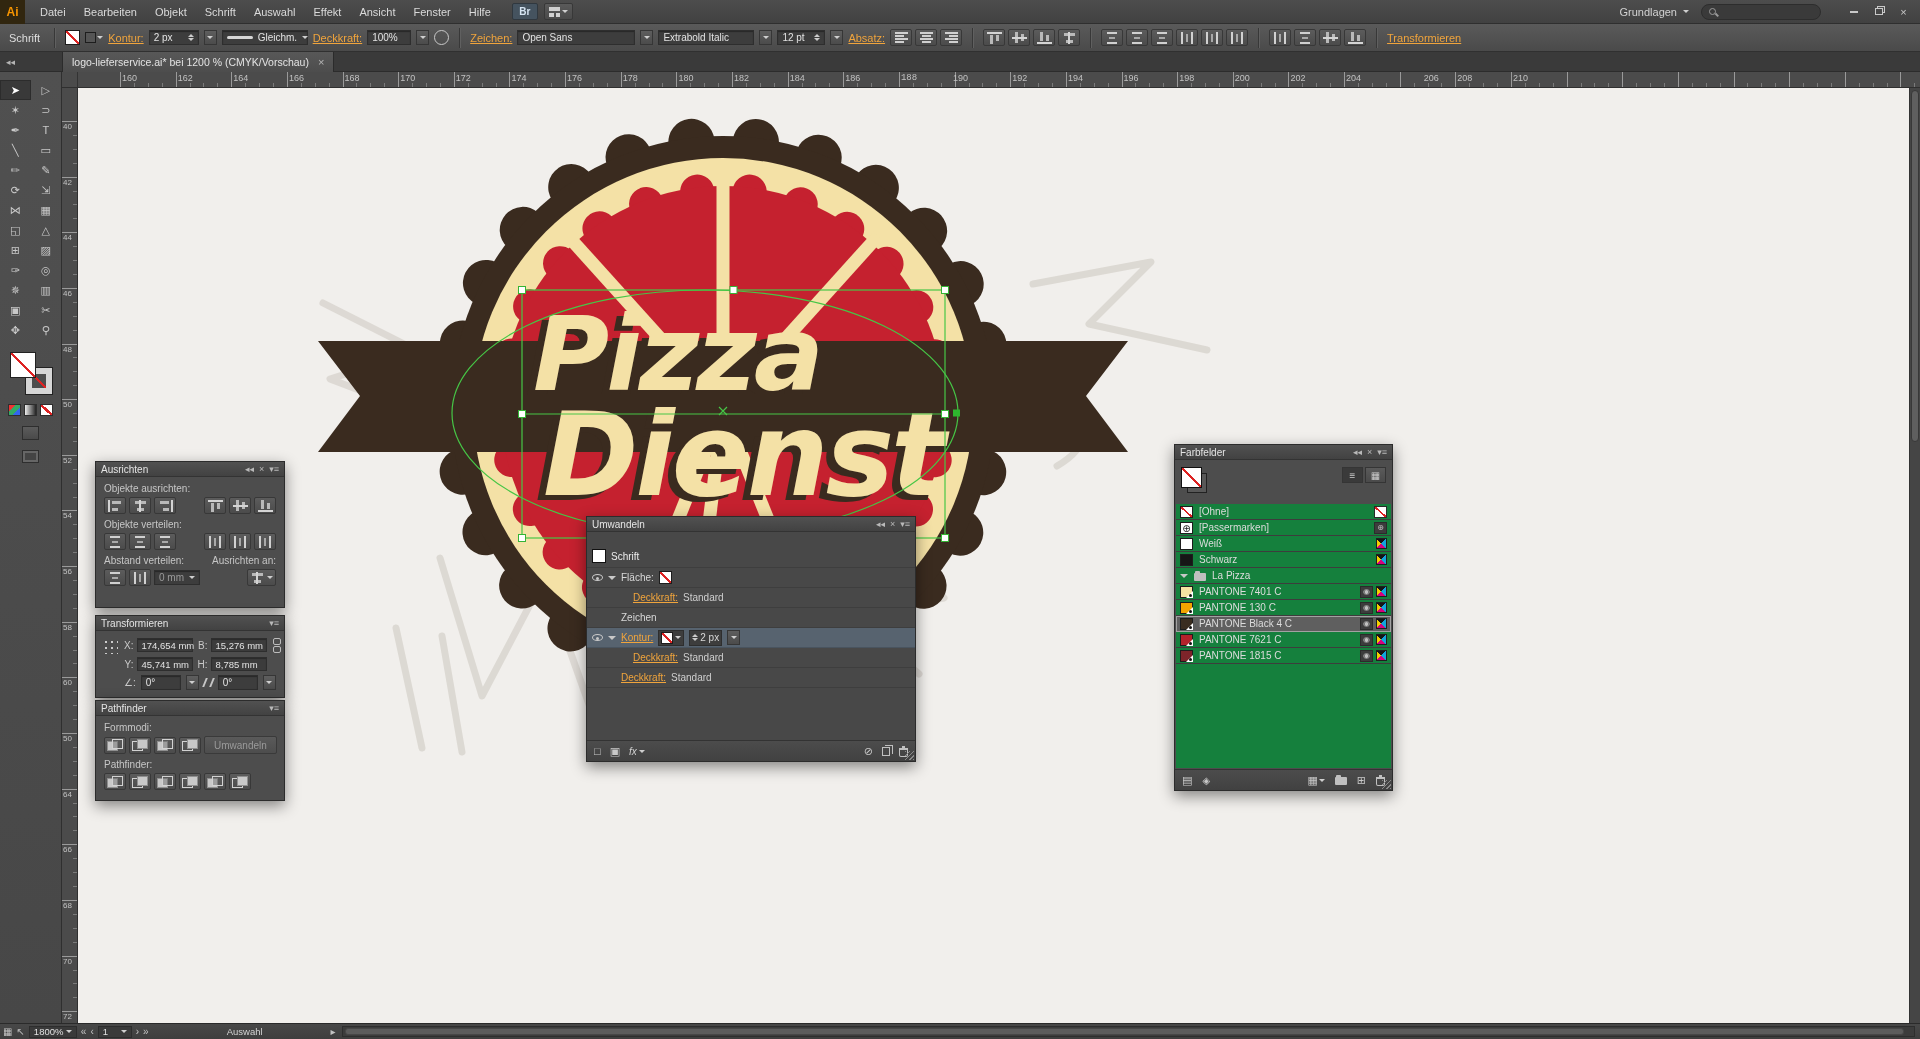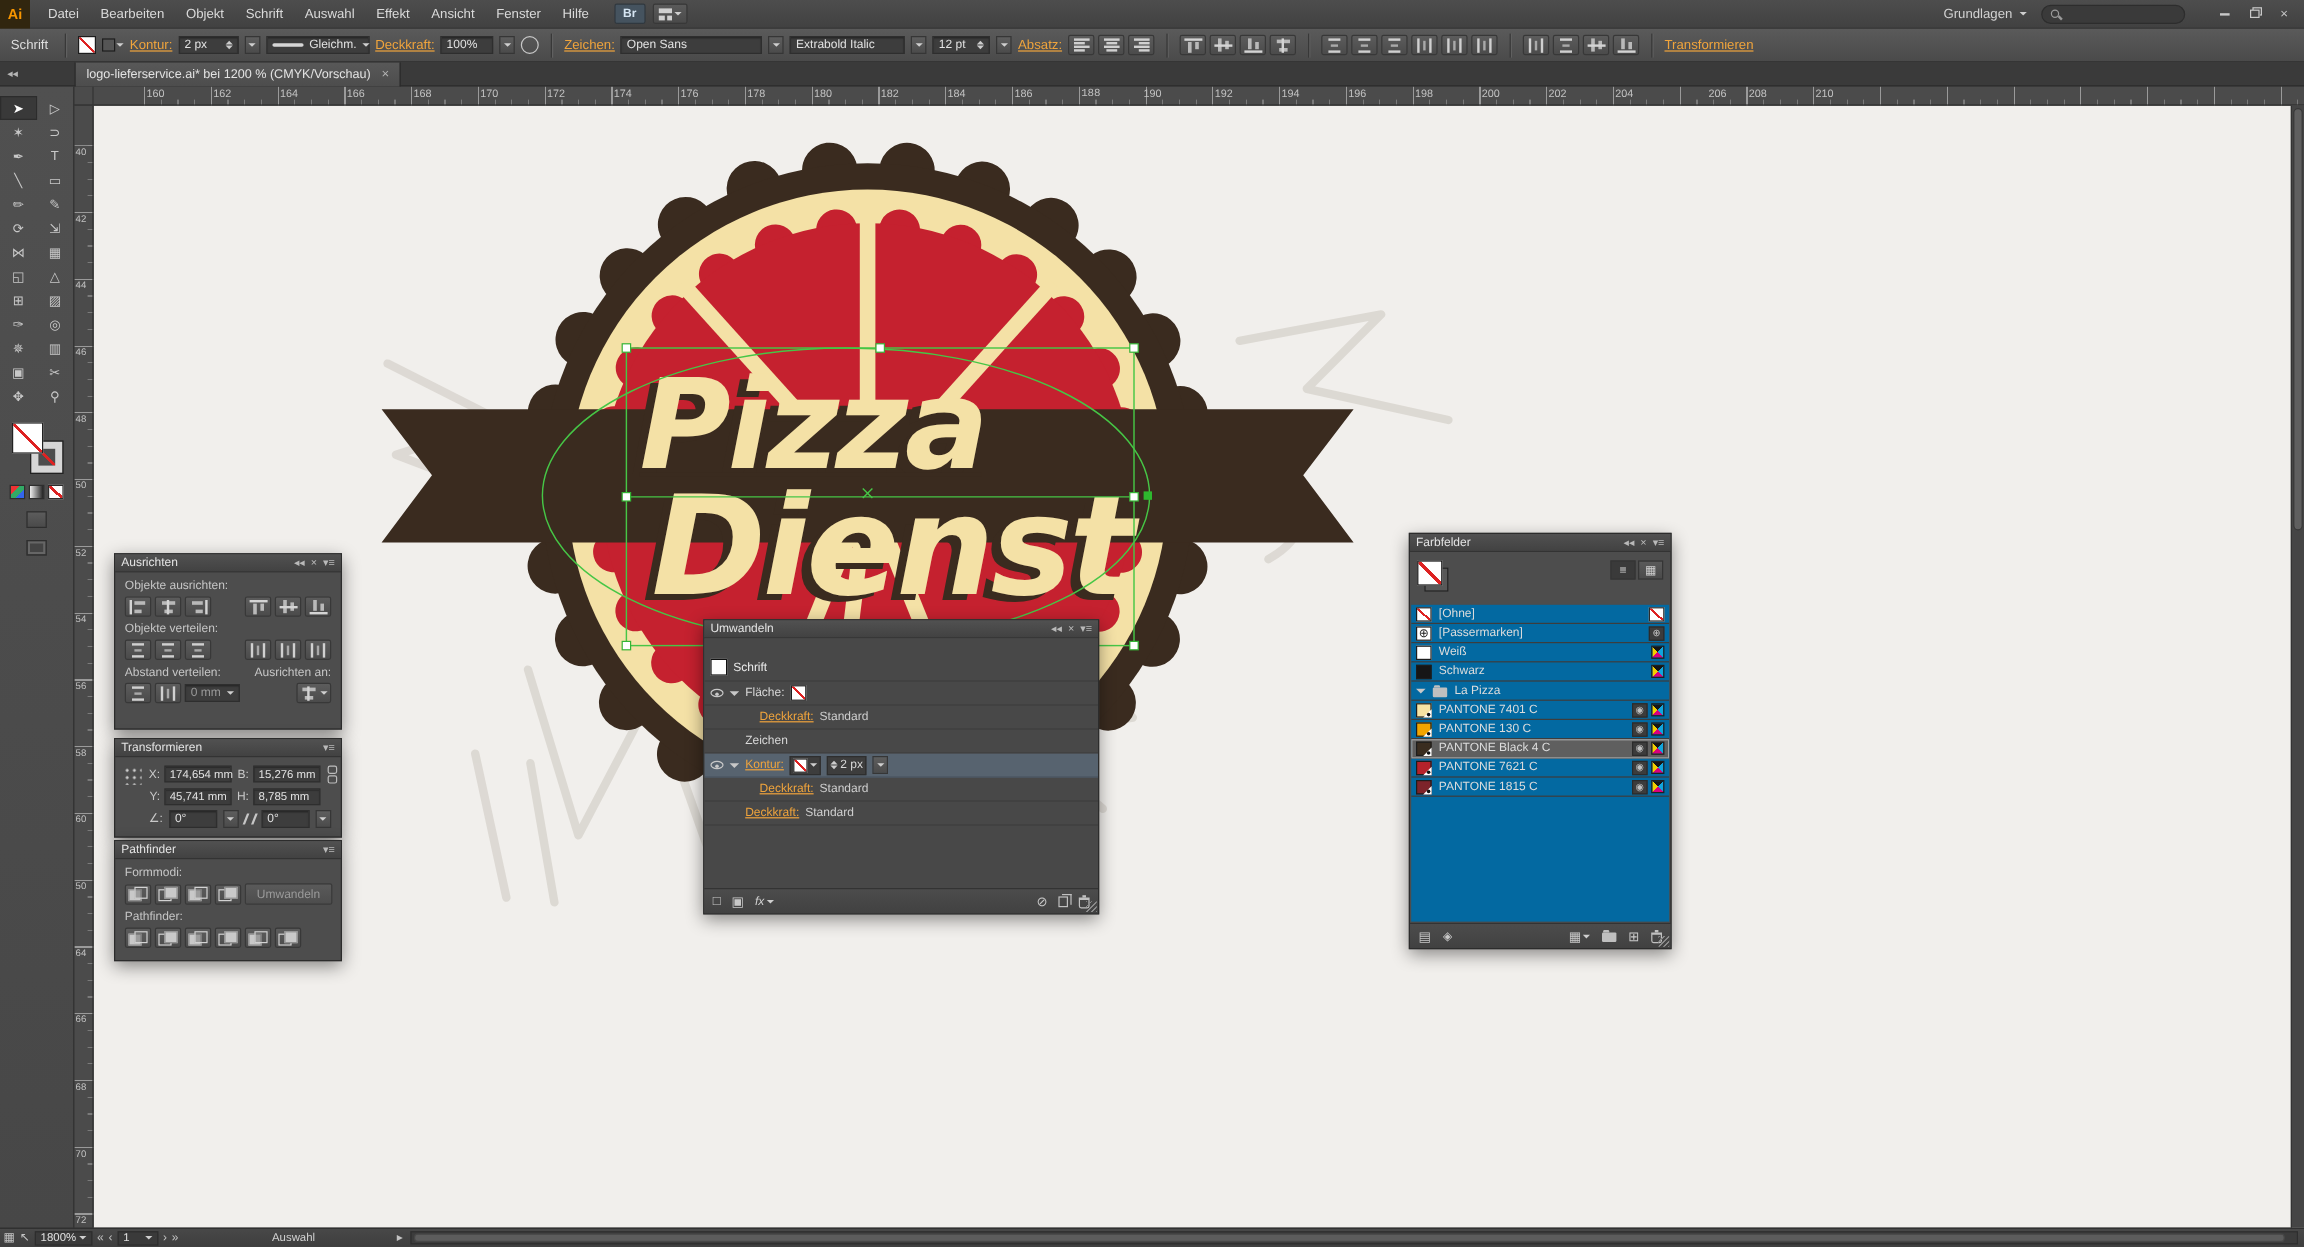--- a/index.html
+++ b/index.html
@@ -197,21 +197,21 @@
   
   .fftop{height:43px;display:flex;align-items:flex-start;padding:7px 6px 0;position:relative}
   .ffbig{position:relative;width:28px;height:28px}
   .ffbig .back{position:absolute;left:6px;top:6px;width:20px;height:20px;background:#585858;border:1px solid #222}
   .ffbig .front{position:absolute;left:0;top:0;width:21px;height:21px;background:#fff;border:1px solid #111;
      background-image:linear-gradient(to top right,transparent 45%,#dd2222 45%,#dd2222 55%,transparent 55%)}
   .viewbtns{margin-left:auto;display:flex;gap:2px}
   .vbtn{width:21px;height:16px;background:linear-gradient(#5a5a5a,#4a4a4a);border:1px solid #353535;
         display:flex;align-items:center;justify-content:center;color:#cfcfcf;font-size:10px}
   .vbtn.active{background:#3a3a3a}
-  .fflist{position:absolute;top:59px;bottom:22px;left:1px;right:1px;background:#0369a1;overflow:hidden}
+  .fflist{position:absolute;top:59px;bottom:22px;left:1px;right:1px;background:#15803d;overflow:hidden}
   .swrow{height:16px;display:flex;align-items:center;gap:6px;padding:0 4px;border-bottom:1px solid #3d3d3d;
          font-size:10px;color:#dcdcdc;white-space:nowrap}
   .swrow .sw{width:13px;height:12px}
   .swrow.sel{background:#5f5f5f;outline:1px solid #a2a2a2;outline-offset:-1px}
   .rgap{margin-left:auto;display:flex;gap:3px;align-items:center}
   .fffoot{position:absolute;bottom:0;height:21px;left:0;right:0;background:linear-gradient(#4c4c4c,#414141);
           border-top:1px solid #333;display:flex;align-items:center;gap:10px;padding:0 7px;color:#c8c8c8}
 </style>
 </head>
 <body>

